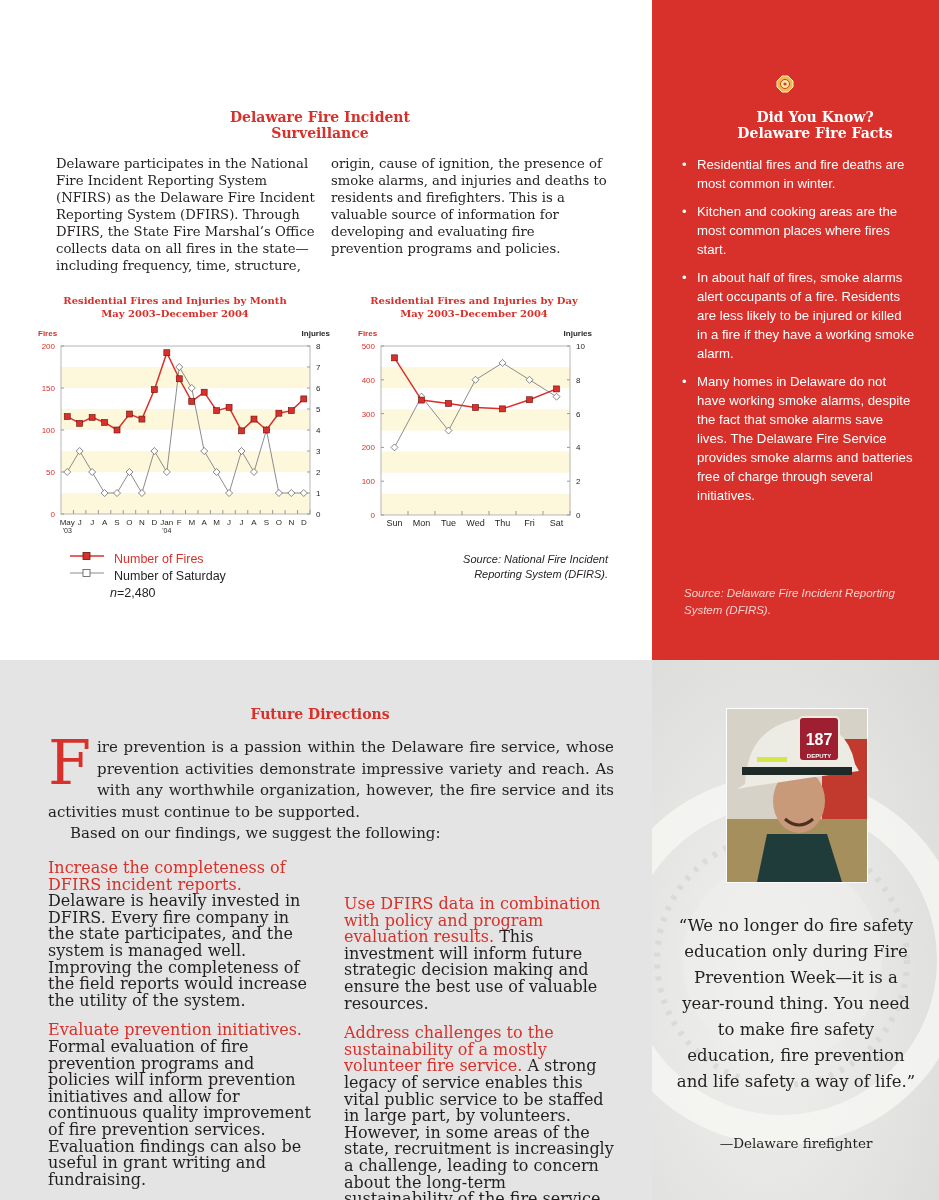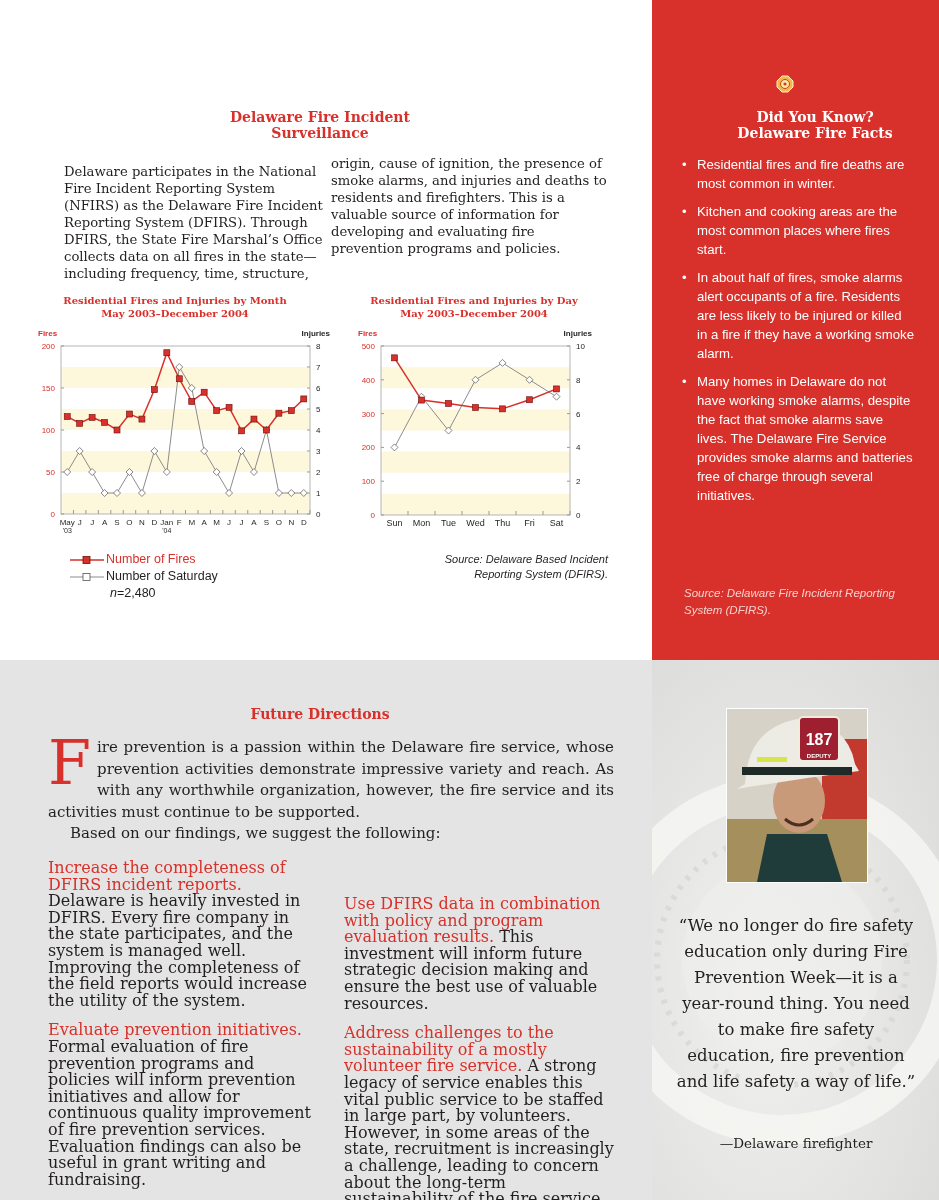--- a/index.html
+++ b/index.html
@@ -11,21 +11,21 @@
   .bottom { position:absolute; left:0; top:660px; width:652px; height:540px; background:#e3e4e3; }
   .photo-panel { position:absolute; left:652px; top:660px; width:287px; height:540px;
                  background:radial-gradient(ellipse at 40% 60%, #f2f2f0 0%, #e4e4e2 55%, #d9d9d7 100%); }
   .section-title { position:absolute; font-weight:bold; color:#d8302a; text-align:center;
                    font-family:"DejaVu Serif", serif; font-size:14px; line-height:16px; }
   .body-text { position:absolute; font-size:13.2px; line-height:17px; font-family:"DejaVu Serif", serif; }
   .chart-title { position:absolute; text-align:center; color:#d8302a; font-weight:bold;
                  font-size:10px; line-height:13px; font-family:"DejaVu Serif", serif; }
   .chart { position:absolute; }
   .legend { position:absolute; left:70px; top:551px; font-family:"Liberation Sans", sans-serif; font-size:12.5px; line-height:17px; }
-  .legend-row { display:flex; align-items:center; gap:2px; }
+  .legend-row { display:flex; align-items:flex-start; gap:10px; }
   .source { position:absolute; font-family:"Liberation Sans", sans-serif; font-style:italic; font-size:11px; line-height:15px; text-align:right; }
   .sb-icon { position:absolute; left:776px; top:75px; width:18px; height:18px; }
   .sb-title { position:absolute; left:652px; width:326px; top:109px; text-align:center; font-weight:bold; font-size:14px; line-height:16px; color:#fff; font-family:"DejaVu Serif", serif; }
   .facts { position:absolute; left:682px; top:155px; width:232px; margin:0; padding:0; list-style:none;
            font-family:"Liberation Sans", sans-serif; font-size:13.2px; line-height:19px; color:#fff; }
   .facts li { position:relative; padding-left:15px; margin-bottom:9px; }
   .facts li::before { content:"•"; position:absolute; left:0; top:0; }
   .sb-source { position:absolute; left:684px; top:585px; width:220px; font-family:"Liberation Sans", sans-serif; font-style:italic; font-size:11.5px; line-height:17px; color:#f5d2cf; }
   .fd-title { left:0; width:640px; top:706px; }
   .intro { position:absolute; left:48px; top:737px; width:566px; font-size:15px; line-height:21.5px; text-align:justify; font-family:"DejaVu Serif", serif; }
@@ -41,21 +41,21 @@
 </head>
 <body>
 
 <div class="top"></div>
 
 <div class="section-title" style="left:180px; width:280px; top:109px;">
   <div>Delaware Fire Incident</div>
   <div>Surveillance</div>
 </div>
 
-<div class="body-text" style="left:64px; top:155px; width:262px;margin-top:8px;">Delaware participates in the National Fire Incident Reporting System (NFIRS) as the Delaware Fire Incident Reporting System (DFIRS). Through DFIRS, the State Fire Marshal’s Office collects data on all fires in the state—including frequency, time, structure,</div>
+<div class="body-text" style="left:56px; top:155px; width:262px;">Delaware participates in the National Fire Incident Reporting System (NFIRS) as the Delaware Fire Incident Reporting System (DFIRS). Through DFIRS, the State Fire Marshal’s Office collects data on all fires in the state—including frequency, time, structure,</div>
 <div class="body-text" style="left:331px; top:155px; width:280px;">origin, cause of ignition, the presence of smoke alarms, and injuries and deaths to residents and firefighters. This is a valuable source of information for developing and evaluating fire prevention programs and policies.</div>
 
 <div class="chart-title" style="left:40px; width:270px; top:294px;">
   <div>Residential Fires and Injuries by Month</div>
   <div>May 2003–December 2004</div>
 </div>
 
 <svg class="chart" style="left:30px; top:326px;" width="310" height="215" viewBox="0 0 310 215">
   <g font-family="Liberation Sans, sans-serif" font-size="8">
     <text x="8" y="10" fill="#d8302a" font-weight="bold">Fires</text>
@@ -267,21 +267,21 @@
     <svg width="34" height="10">
         <line x1="0" y1="5" x2="34" y2="5" stroke="#8c8c8c" stroke-width="1.2"></line>
         <rect x="13" y="1.5" width="7" height="7" fill="#fff" stroke="#555" stroke-width="0.8"></rect>
       </svg>
     <span>Number of Saturday</span>
   </div>
   <div style="padding-left:40px;"><i>n</i><span>=2,480</span></div>
 </div>
 
 <div class="source" style="left:420px; top:552px; width:188px;">
-  <div>Source: Delaware Based Incident</div>
+  <div>Source: National Fire Incident</div>
   <div>Reporting System (DFIRS).</div>
 </div>
 
 <div class="sidebar"></div>
 <svg class="sb-icon" viewBox="0 0 18 18">
   <polygon points="6,1 12,1 17,6 17,12 12,17 6,17 1,12 1,6" fill="#f3b74a" stroke="#fff3c8" stroke-width="1"></polygon>
   <circle cx="9" cy="9" r="4.5" fill="#fde7a8" stroke="#c9411e" stroke-width="1"></circle>
   <circle cx="9" cy="9" r="1.6" fill="#c9411e"></circle>
 </svg>
 <div class="sb-title">

